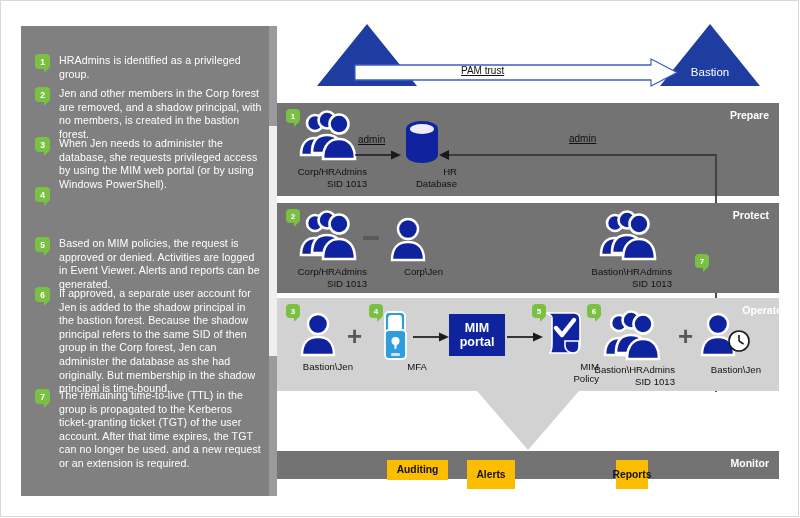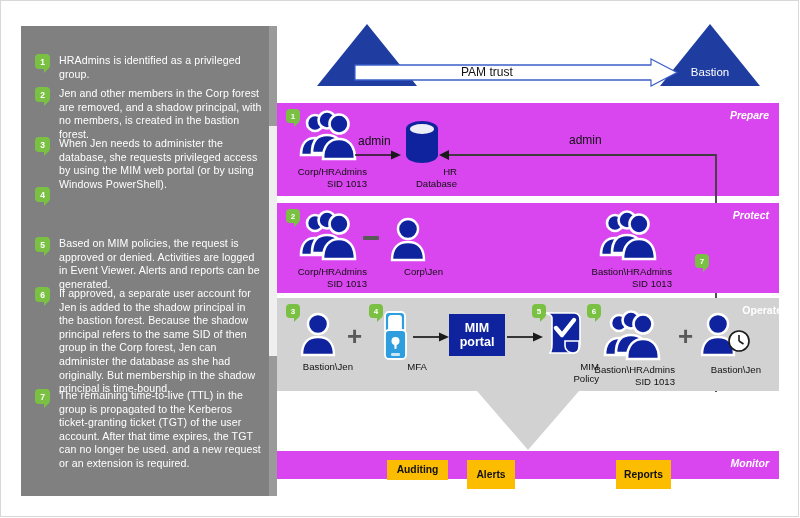--- a/index.html
+++ b/index.html
@@ -23,27 +23,27 @@
   
   #diagram{position:absolute;left:276px;top:10px;width:515px;height:495px;}
 
   
   .tri{position:absolute;width:0;height:0;border-left:50px solid transparent;border-right:50px solid transparent;border-bottom:62px solid #1f3da1;}
   .tri-label{position:absolute;color:#fff;font-size:11.5px;text-align:center;width:100px;}
 
   .block-arrow{position:absolute;}
 
   
-  .band{position:absolute;left:0;width:502px;background:#d946ef;font-style:italic;}
+  .band{position:absolute;left:0;width:502px;background:#737373;}
   .band-title{position:absolute;right:10px;top:6px;color:#ffffff;font-size:10.5px;font-weight:bold;}
 
   .node-label{position:absolute;color:#111;font-size:9.6px;text-align:right;line-height:11.5px;white-space:pre-line;font-weight:normal;}
   .plus{position:absolute;color:#595959;font-size:26px;font-weight:bold;line-height:1;font-family:"Liberation Sans",sans-serif;}
   .minus{position:absolute;background:#595959;height:4px;width:16px;border-radius:1px;}
-  .edge-label{position:absolute;color:#111;font-size:12px;}
+  .edge-label{position:absolute;color:#111;font-size:10px;text-decoration:underline;}
 
   .mimbox{position:absolute;background:#10239e;color:#fff;font-size:12.5px;font-weight:bold;text-align:center;line-height:14px;
           display:flex;align-items:center;justify-content:center;}
 
   .ybtn{position:absolute;background:#fcbc00;color:#111;font-size:10.3px;font-weight:bold;text-align:center;
         display:flex;align-items:center;justify-content:center;line-height:11.5px;}
 
   svg{display:block;overflow:visible;}
 </style>
 </head>
@@ -287,16 +287,16 @@
       <line x1="40" y1="30" x2="44.5" y2="33" stroke="#1a1a1a" stroke-width="1.6"></line>
     </svg>
     <div class="node-label" style="left:408px;top:353px;width:76px;">Bastion\Jen</div>
 
     <div class="band" style="top:440px;height:28px;">
       <div class="band-title">Monitor</div>
     </div>
 
     <div class="ybtn" style="left:110px;top:449px;width:61px;height:20px;">Auditing</div>
     <div class="ybtn" style="left:190px;top:449px;width:48px;height:29px;">Alerts</div>
-    <div class="ybtn" style="left:339px;top:449px;width:55px;height:29px;">Reports</div>
+    <div class="ybtn" style="left:339px;top:449px;width:32px;height:29px;">Reports</div>
 
   </div>
 </div>
 
 </body></html>

